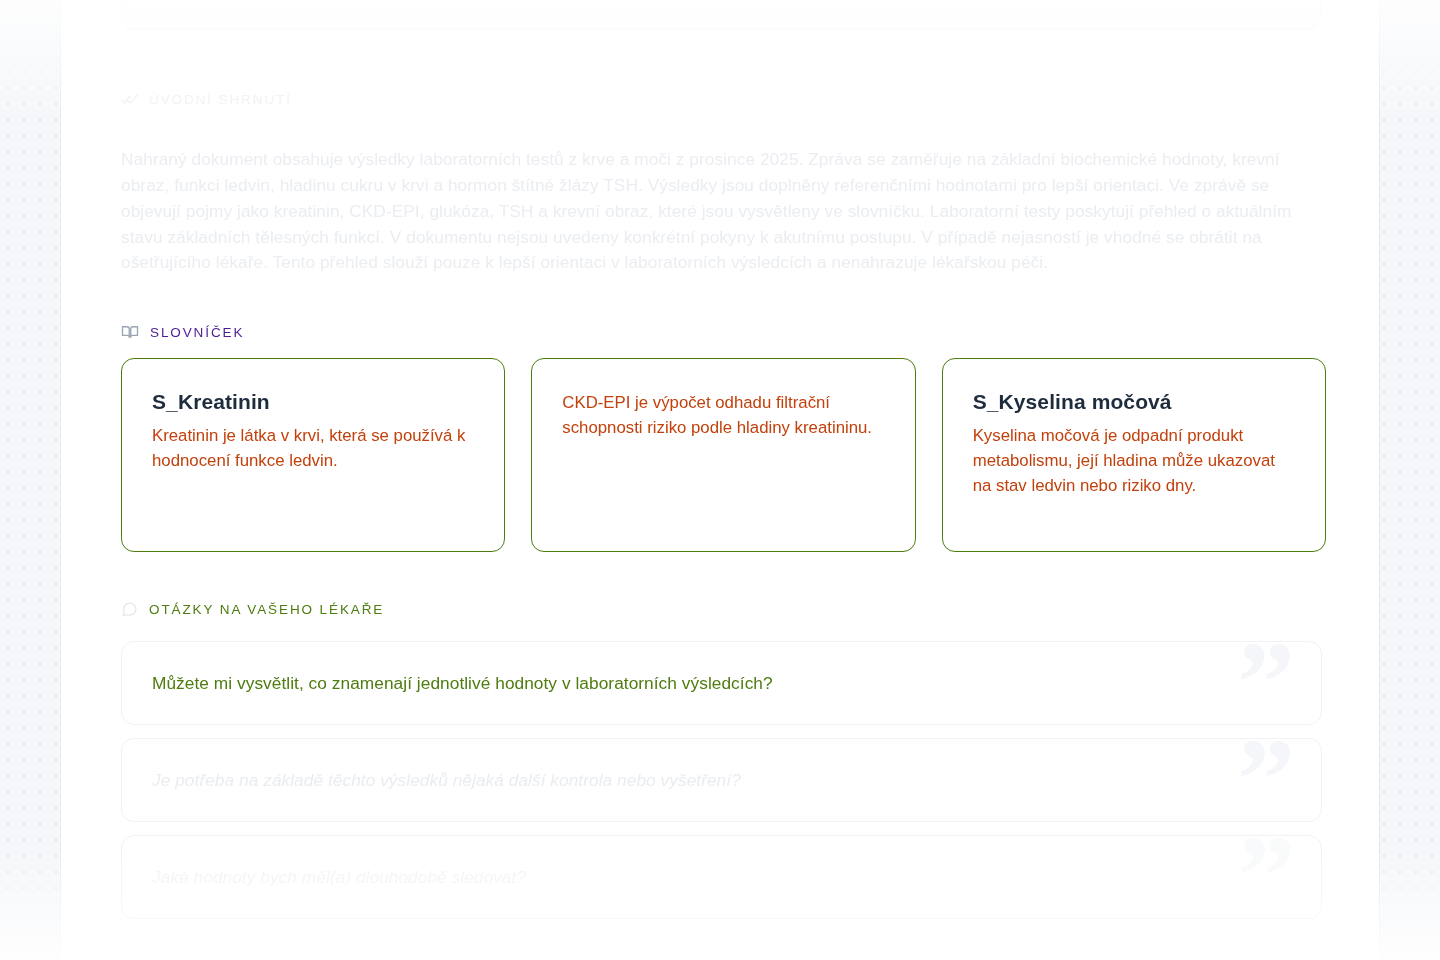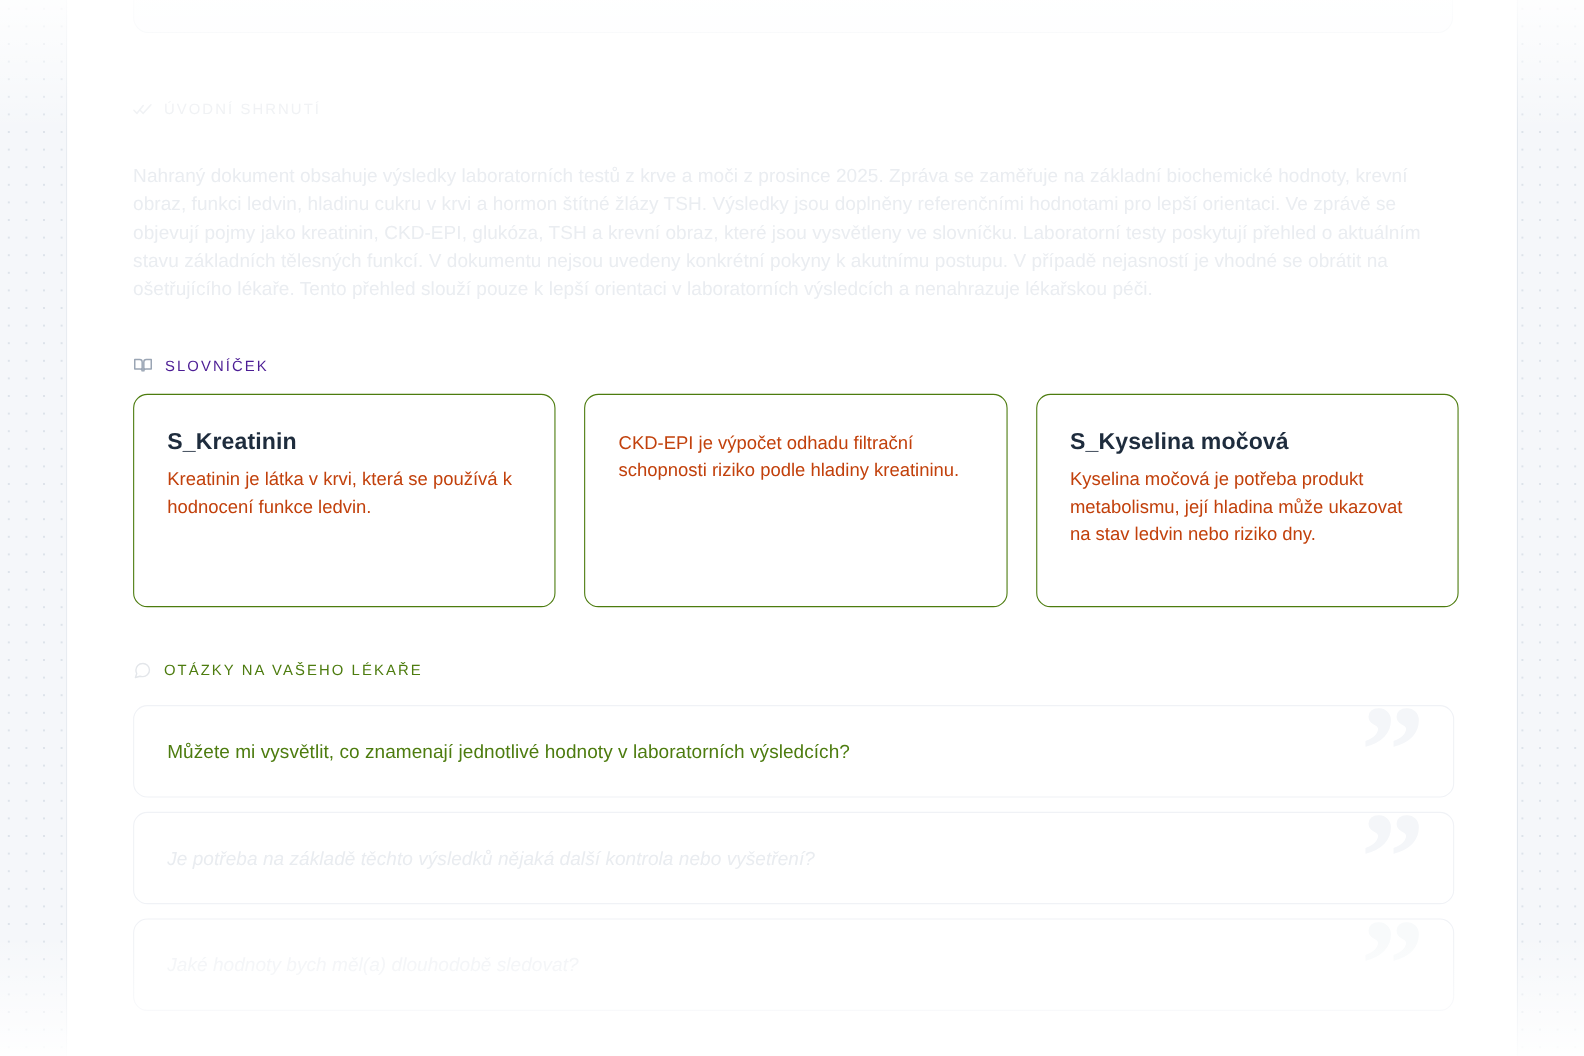--- a/index.html
+++ b/index.html
@@ -216,21 +216,21 @@
   <div id="glossary-cards">
     <div class="glossary-card">
       <p class="glossary-term">S_Kreatinin</p>
       <p class="glossary-def">Kreatinin je látka v krvi, která se používá k hodnocení funkce ledvin.</p>
     </div>
     <div class="glossary-card">
       <p class="glossary-def">CKD-EPI je výpočet odhadu filtrační schopnosti riziko podle hladiny kreatininu.</p>
     </div>
     <div class="glossary-card">
       <p class="glossary-term">S_Kyselina močová</p>
-      <p class="glossary-def">Kyselina močová je potřeba produkt metabolismu, její hladina může ukazovat na stav ledvin nebo riziko dny.</p>
+      <p class="glossary-def">Kyselina močová je odpadní produkt metabolismu, její hladina může ukazovat na stav ledvin nebo riziko dny.</p>
     </div>
   </div>
 
   <div class="section-label" id="label-questions">
     <span class="label-icon">
       <svg width="17" height="17" viewBox="0 0 24 24" fill="none" stroke-width="1.8" stroke-linecap="round" stroke-linejoin="round">
         <path d="M21 11.5a8.4 8.4 0 0 1-9 8.4 9.3 9.3 0 0 1-3.2-.5L3 21l1.7-5.1A8.2 8.2 0 0 1 3.6 11.5 8.4 8.4 0 0 1 12 3.1a8.4 8.4 0 0 1 9 8.4z"></path>
       </svg>
     </span>
     <span>OTÁZKY NA VAŠEHO LÉKAŘE</span>

